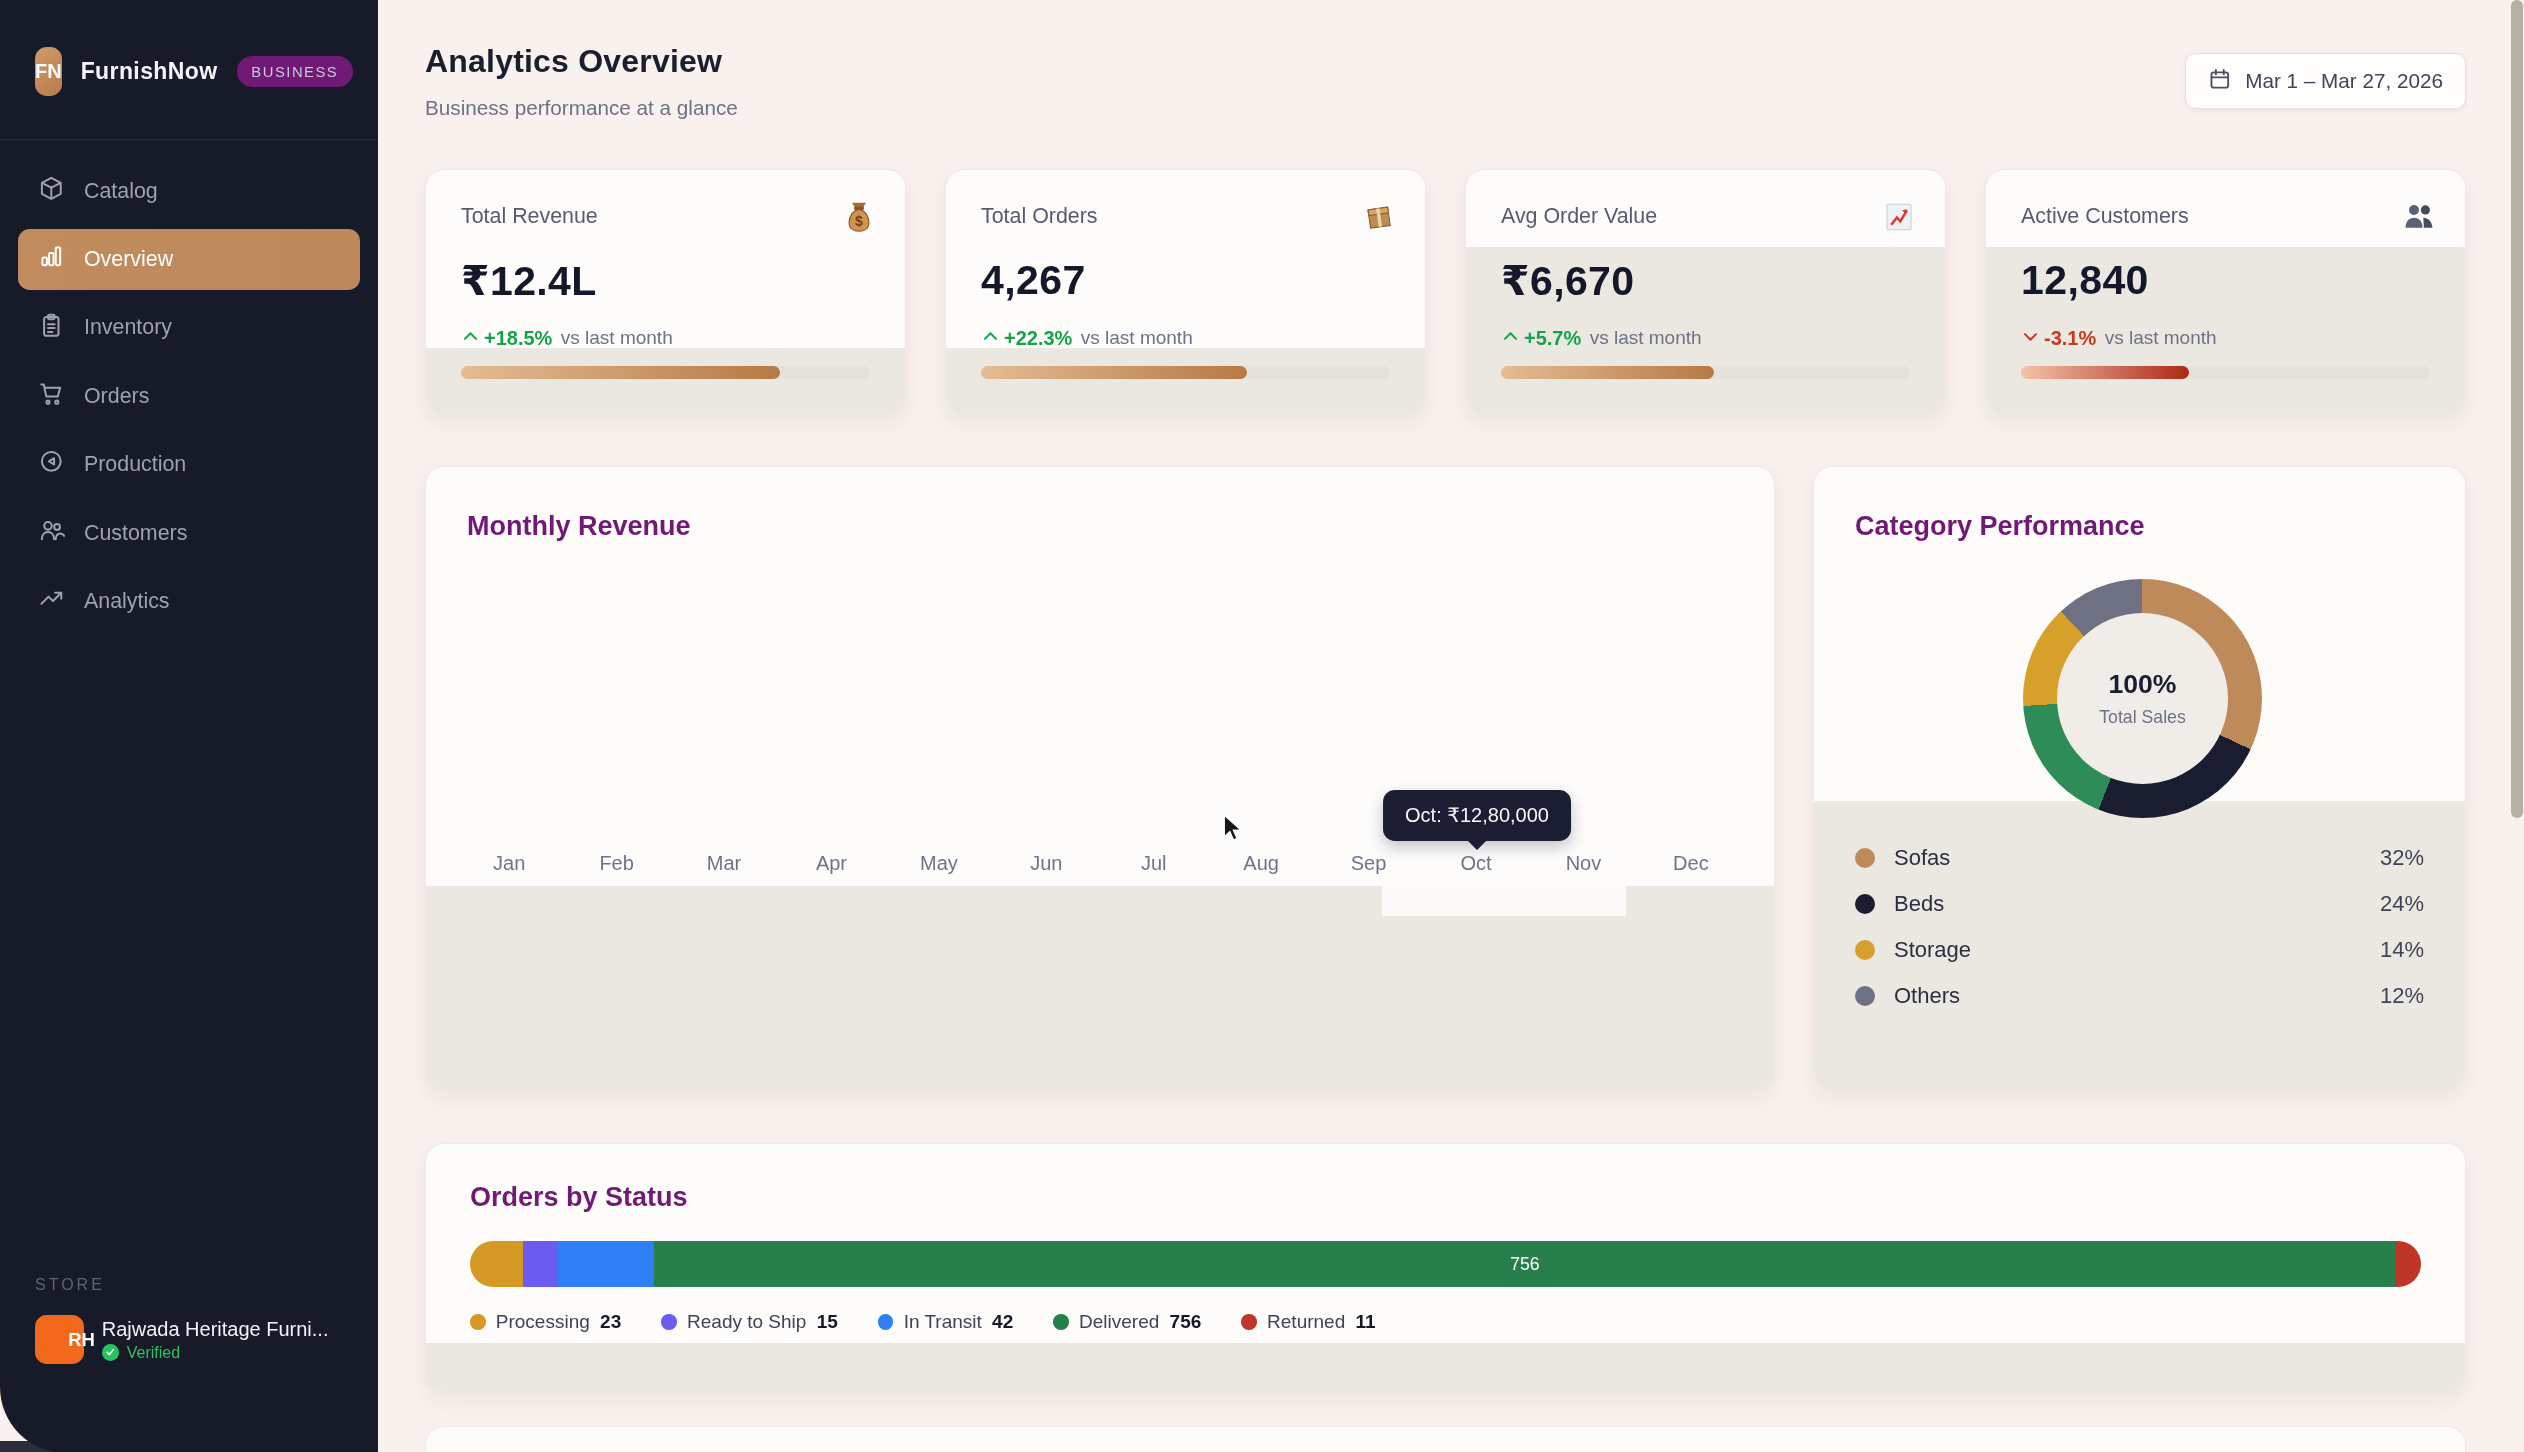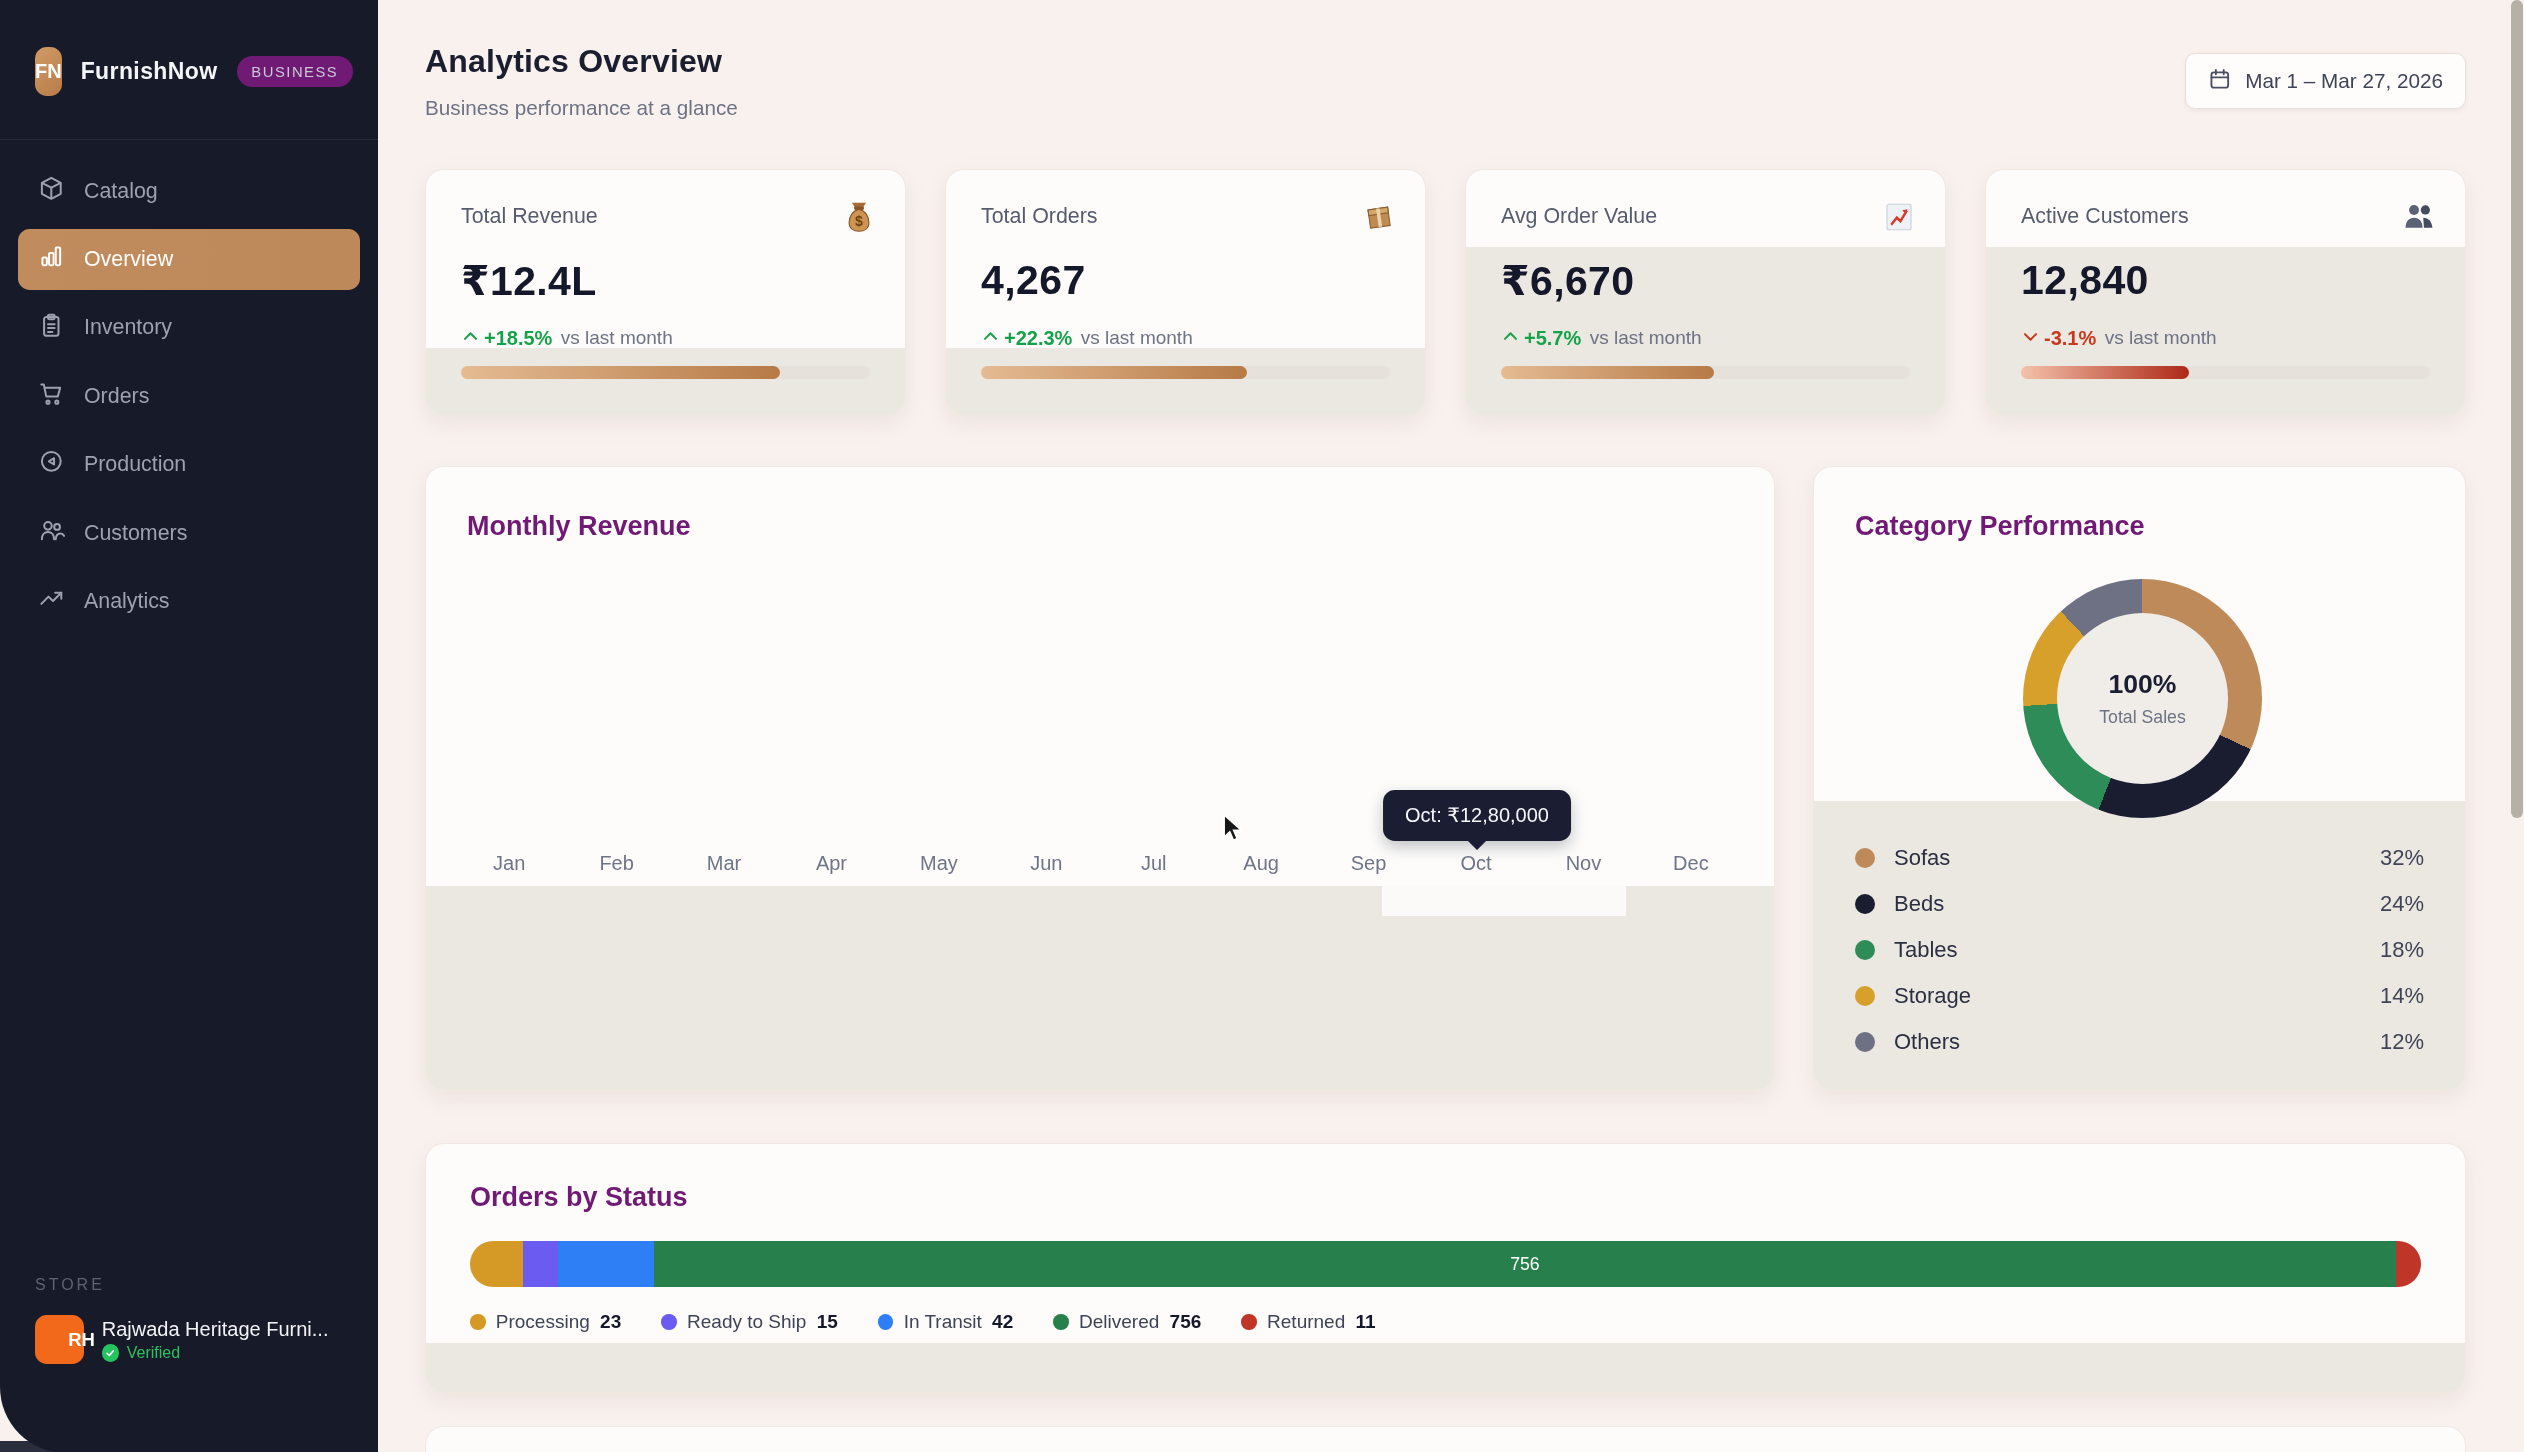--- a/index.html
+++ b/index.html
@@ -22,21 +22,21 @@
   .nav-item { display:flex; align-items:center; gap:19px; height:61px; padding:0 20.7px; border-radius:11.8px;
               color:#9da1b0; font-size:21.4px; cursor:pointer; }
   .nav-item svg { width:26.6px; height:26.6px; flex:none; }
   .nav-item.active { background:linear-gradient(90deg,#c08b5d,#bd885a); color:#ffffff; }
   .sb-store { margin-top:auto; padding:0 35px 89px 35px; }
   .sb-store-label { color:#5d6274; font-size:16px; letter-spacing:3px; margin-bottom:20.7px; }
   .sb-store-row { display:flex; align-items:center; gap:17.7px; cursor:pointer; }
   .sb-store-avatar { width:49px; height:49px; border-radius:11.8px; background:#f2691c; color:#fff;
                      font-weight:bold; font-size:18.5px; display:flex; align-items:center; justify-content:center; flex:none;padding-left:44px; }
   .sb-store-name { color:#f2f3f6; font-size:20px; white-space:nowrap; overflow:hidden; text-overflow:ellipsis; max-width:244px; }
-  .sb-verified { display:flex; align-items:flex-end; gap:7.4px; margin-top:3px; color:#2fc15e; font-size:16px; }
+  .sb-verified { display:flex; align-items:center; gap:7.4px; margin-top:3px; color:#2fc15e; font-size:16px; }
   .vcheck { width:17.7px; height:17.7px; border-radius:50%; background:#22c55e; display:flex; align-items:center; justify-content:center; flex:none; }
   .vcheck svg { width:10.3px; height:10.3px; }
 
   
   .main { position:absolute; left:378px; top:0; width:2147px; height:1453px; padding:43px 59px 0 47px; }
 
   .page-header { display:flex; justify-content:space-between; align-items:flex-start; }
   .page-title { font-size:32px; font-weight:bold; color:#1b1e2f; letter-spacing:0.2px; }
   .page-subtitle { margin-top:16px; font-size:20.7px; color:#6d7285; }
   .date-btn { display:flex; align-items:center; gap:14px; background:#fffdfc; border:1.5px solid #eadfd8;
@@ -397,25 +397,20 @@
             <span class="cp-dot" style="background: rgb(191, 138, 89);"></span>
             <span class="cp-name">Sofas</span>
             <span class="cp-pct">32%</span>
           </div>
           <div class="cp-legend-row">
             <span class="cp-dot" style="background: rgb(26, 29, 47);"></span>
             <span class="cp-name">Beds</span>
             <span class="cp-pct">24%</span>
           </div>
           <div class="cp-legend-row">
-            <span class="cp-dot" style="background: rgb(45, 140, 87);"></span>
-            <span class="cp-name">Tables</span>
-            <span class="cp-pct">18%</span>
-          </div>
-          <div class="cp-legend-row">
             <span class="cp-dot" style="background: rgb(214, 160, 43);"></span>
             <span class="cp-name">Storage</span>
             <span class="cp-pct">14%</span>
           </div>
           <div class="cp-legend-row">
             <span class="cp-dot" style="background: rgb(109, 113, 131);"></span>
             <span class="cp-name">Others</span>
             <span class="cp-pct">12%</span>
           </div>
         </div>

